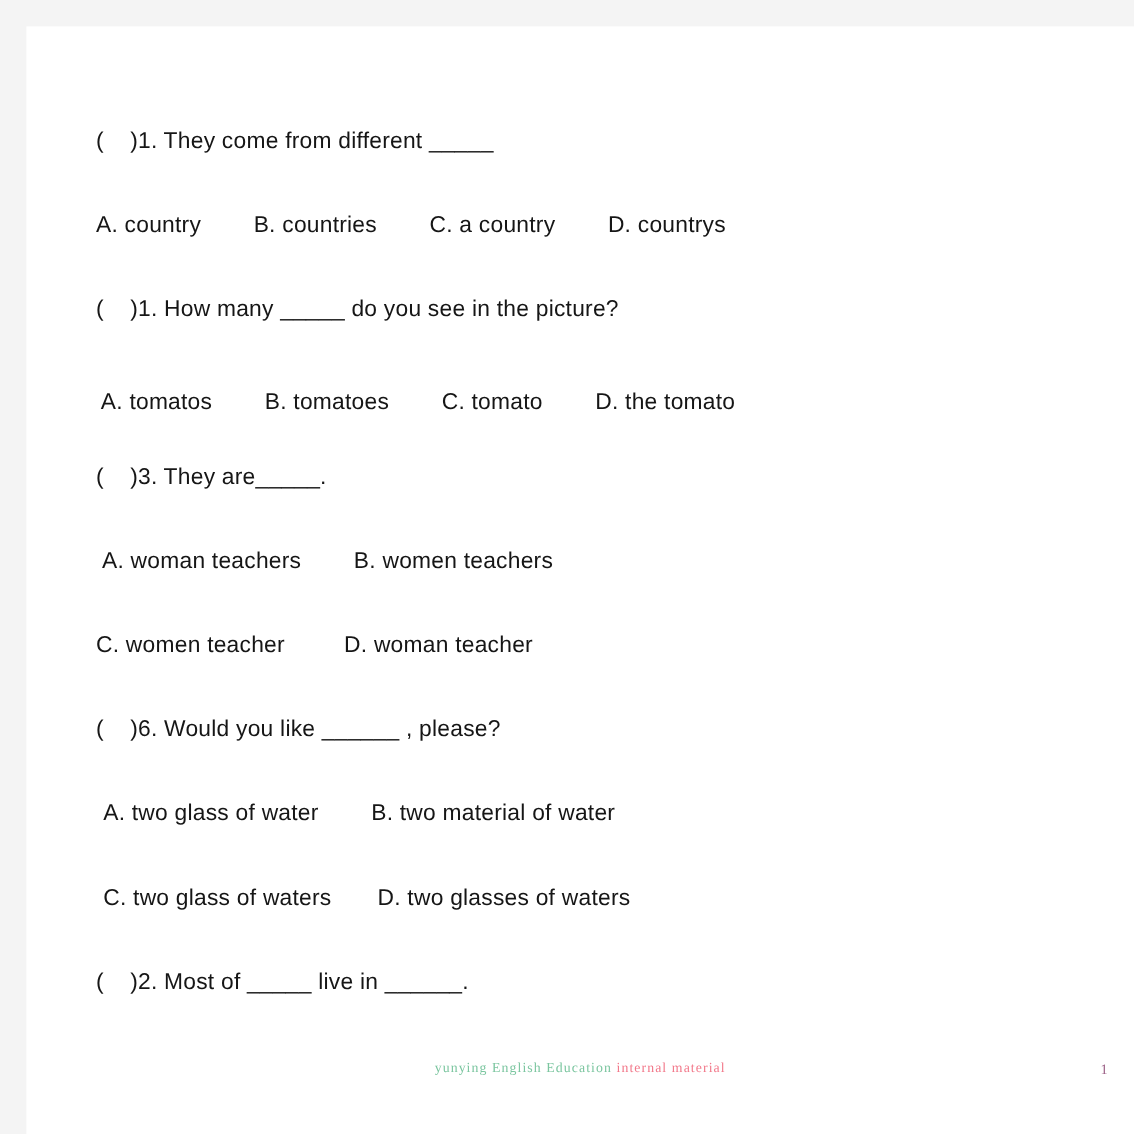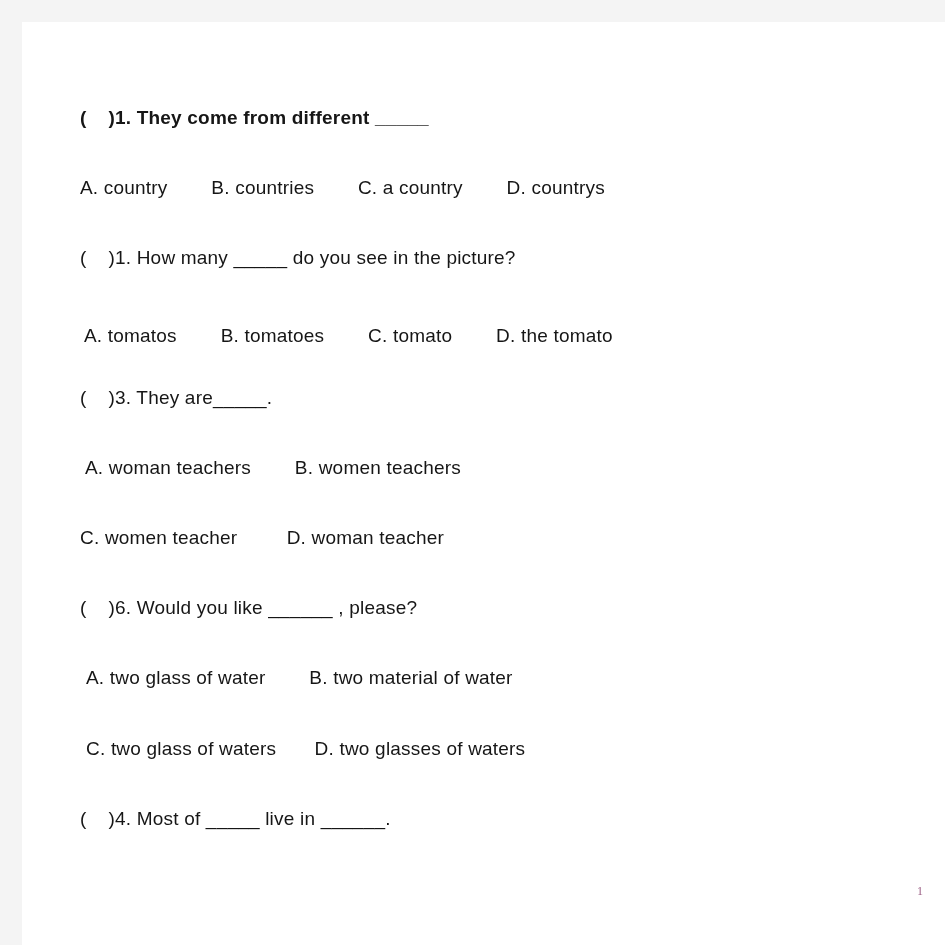--- a/index.html
+++ b/index.html
@@ -65,21 +65,21 @@
   .q-line {
     position: absolute;
     left: 58px;
   }
 
   .opt-line {
     position: absolute;
   }
 
   
-  .p-q1    { top: 0px; font-weight: bold;   }
+  .p-q1    { top: 0px;   }
   .p-q1opt { top: 70px;  left: 58px; }
   .p-q2    { top: 140px; }
   .p-q2opt { top: 218px; left: 62px; }
   .p-q3    { top: 280px; }
   .p-q3a   { top: 350px; left: 63px; }
   .p-q3b   { top: 420px; left: 58px; }
   .p-q4    { top: 490px; }
   .p-q4a   { top: 560px; left: 64px; }
   .p-q4b   { top: 631px; left: 64px; }
   .p-q5    { top: 701px; }
@@ -130,22 +130,25 @@
       <div class="line opt-line p-q2opt">A. tomatos        B. tomatoes        C. tomato        D. the tomato</div>
 
       <div class="line q-line p-q3">(    )3. They are_____.</div>
       <div class="line opt-line p-q3a">A. woman teachers        B. women teachers</div>
       <div class="line opt-line p-q3b">C. women teacher         D. woman teacher</div>
 
       <div class="line q-line p-q4">(    )6. Would you like ______ , please?</div>
       <div class="line opt-line p-q4a">A. two glass of water        B. two material of water</div>
       <div class="line opt-line p-q4b">C. two glass of waters       D. two glasses of waters</div>
 
-      <div class="line q-line p-q5">(    )4. Most of _____ live in ______.</div>
+      <div class="line q-line p-q5">(    )2. Most of _____ live in ______.</div>
 
     </div>
 
     <div class="footer">
+      <div class="footer-center">
+        <span class="footer-green">yunying English Education</span><span>&nbsp;</span><span class="footer-red">internal material</span>
+      </div>
       <div class="page-number">1</div>
     </div>
 
   </div>
 </div>
 
 </body></html>

